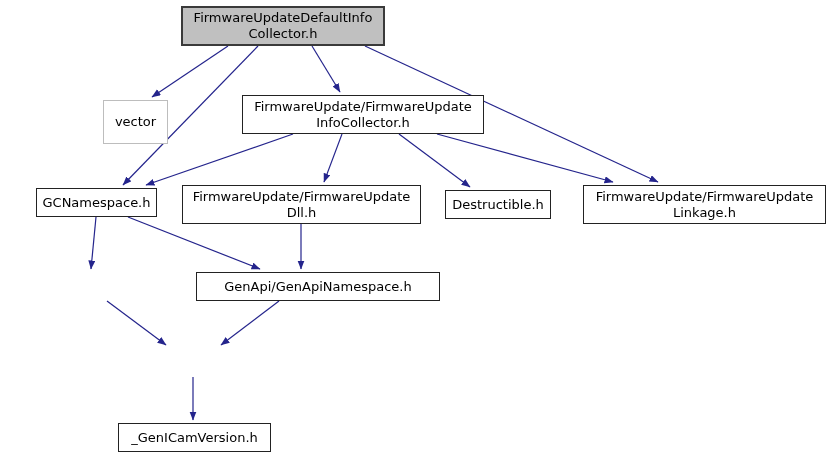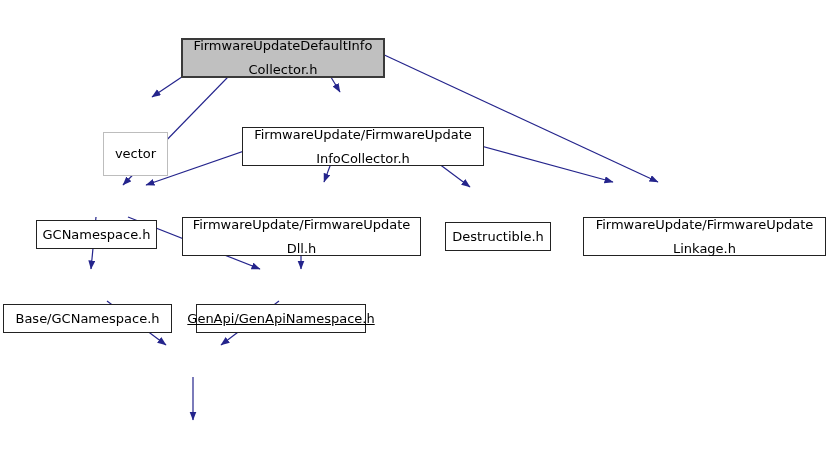--- a/index.html
+++ b/index.html
@@ -15,44 +15,43 @@
     position:absolute;
     box-sizing:border-box;
     display:flex;
     align-items:center;
     justify-content:center;
     text-align:center;
     background:#ffffff;
     border:1px solid #222222;
     color:#000000;
     font-size:13px;
-    line-height:24px;
+    line-height:16px;
     white-space:pre-line;
     cursor:pointer;
-    margin-top:32px;
   }
   .node.root{
     background:#c0c0c0;
     border:2px solid #3a3a3a;
     cursor:default;
   }
   .node.external{
     border:1px solid #bdbdbd;
     cursor:default;
   }
   
   #n-root            {left:181px; top:6px;   width:204px; height:40px;}
   #n-vector          {left:103px; top:100px; width:65px;  height:44px;}
   #n-infocollector   {left:242px; top:95px;  width:242px; height:39px;}
   #n-genicamfwd      {left:36px;  top:188px; width:121px; height:29px;}
   #n-dll             {left:182px; top:185px; width:239px; height:39px;}
   #n-destructible    {left:445px; top:190px; width:106px; height:29px;}
   #n-linkage         {left:583px; top:185px; width:243px; height:39px;}
   #n-gcnamespace     {left:3px;   top:272px; width:169px; height:29px;}
-  #n-genapinamespace {left:196px; top:272px; width:170px; height:29px;text-decoration:underline;}
+  #n-genapinamespace {left:196px; top:272px; width:244px; height:29px;}
   #n-genicamversion  {left:122px; top:348px; width:143px; height:29px;}
   #n-ugenicamversion {left:118px; top:423px; width:153px; height:29px;}
 </style>
 </head>
 <body>
 
 <div id="canvas">
 
   <svg id="edge-layer" viewBox="0 0 829 455" xmlns="http://www.w3.org/2000/svg">
     <defs>
@@ -89,19 +88,19 @@
   <div id="n-genicamfwd" class="node">GCNamespace.h</div>
 
   <div id="n-dll" class="node">FirmwareUpdate/FirmwareUpdate
 Dll.h</div>
 
   <div id="n-destructible" class="node">Destructible.h</div>
 
   <div id="n-linkage" class="node">FirmwareUpdate/FirmwareUpdate
 Linkage.h</div>
 
-  <div id="n-gcnamespace" class="node">Base/GCNamespace.h</div>
 
   <div id="n-genapinamespace" class="node">GenApi/GenApiNamespace.h</div>
 
 
+  <div id="n-ugenicamversion" class="node">_GenICamVersion.h</div>
 
 </div>
 
 </body></html>

